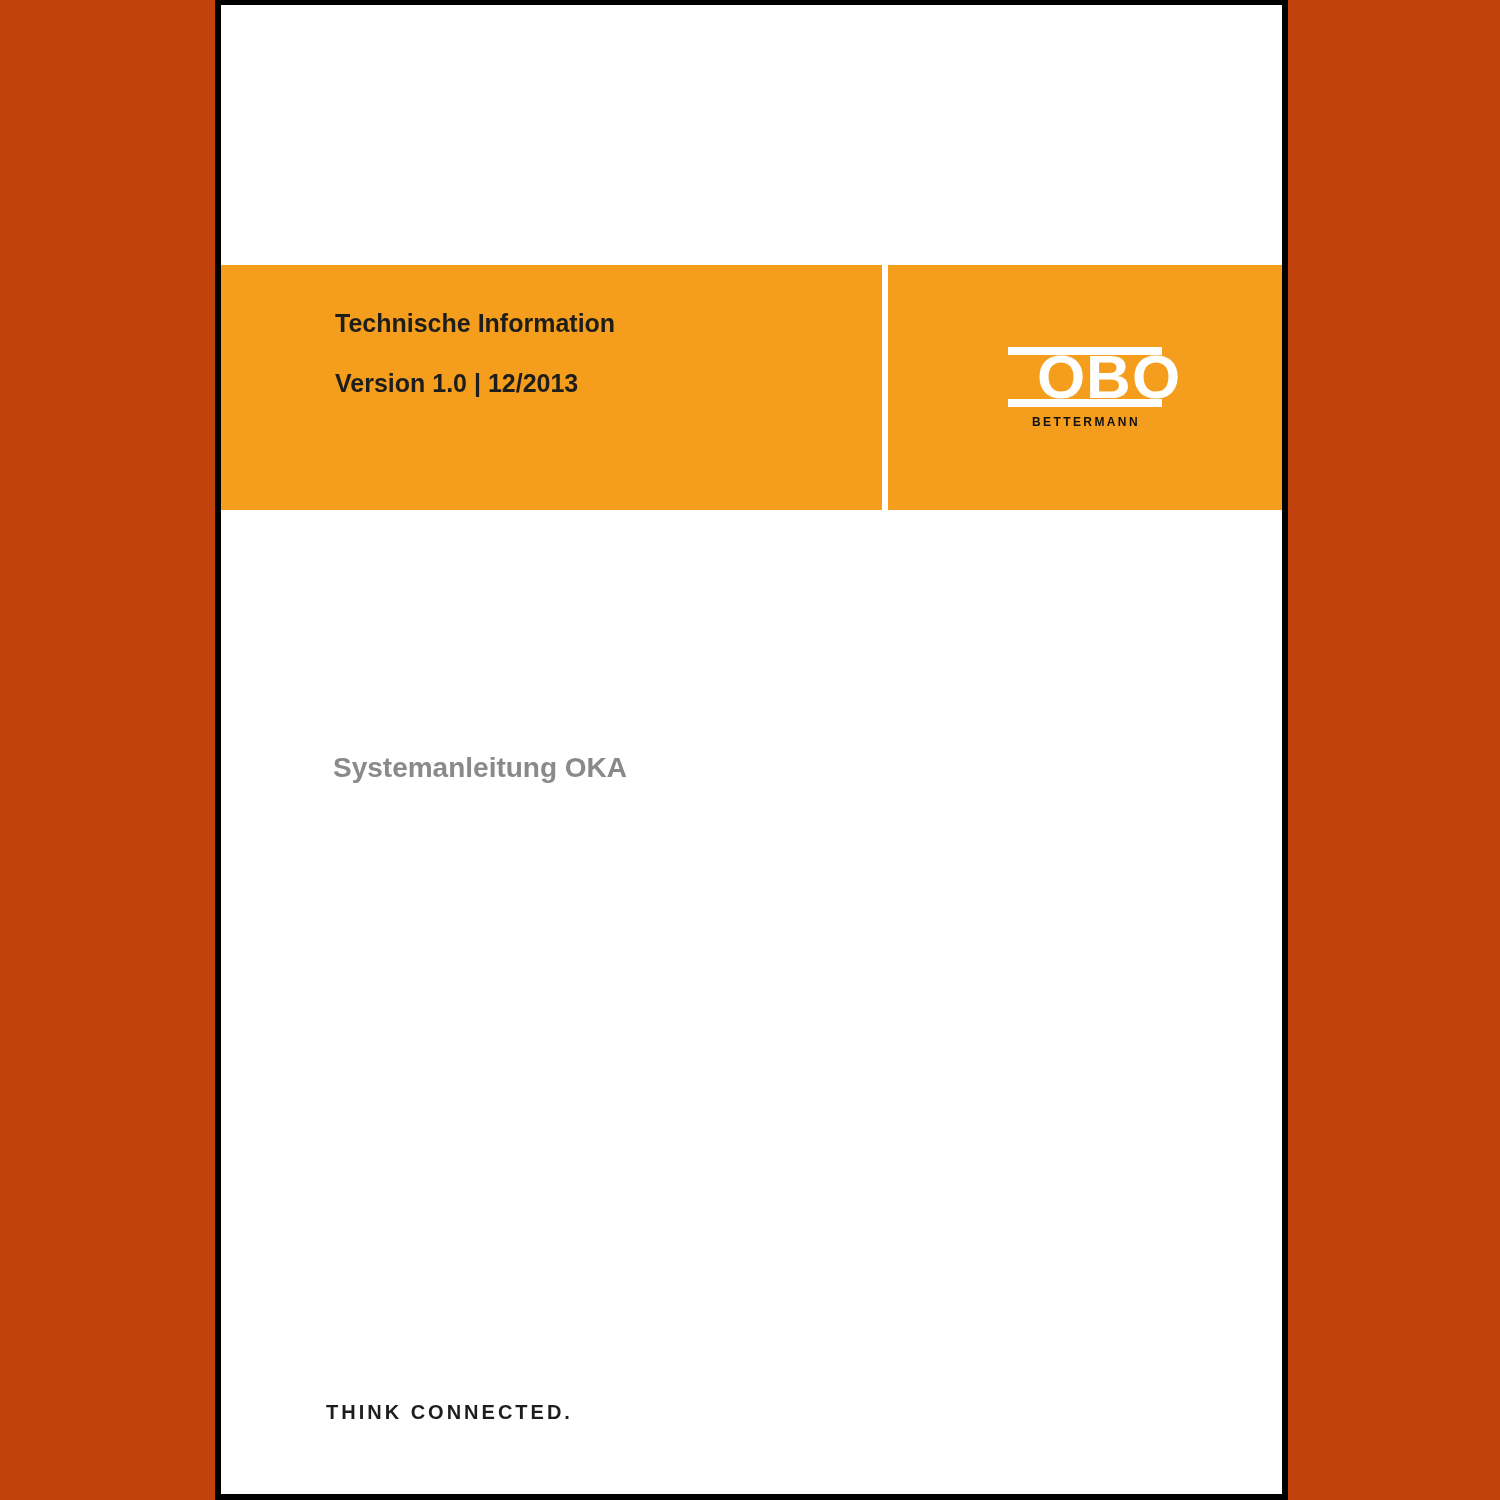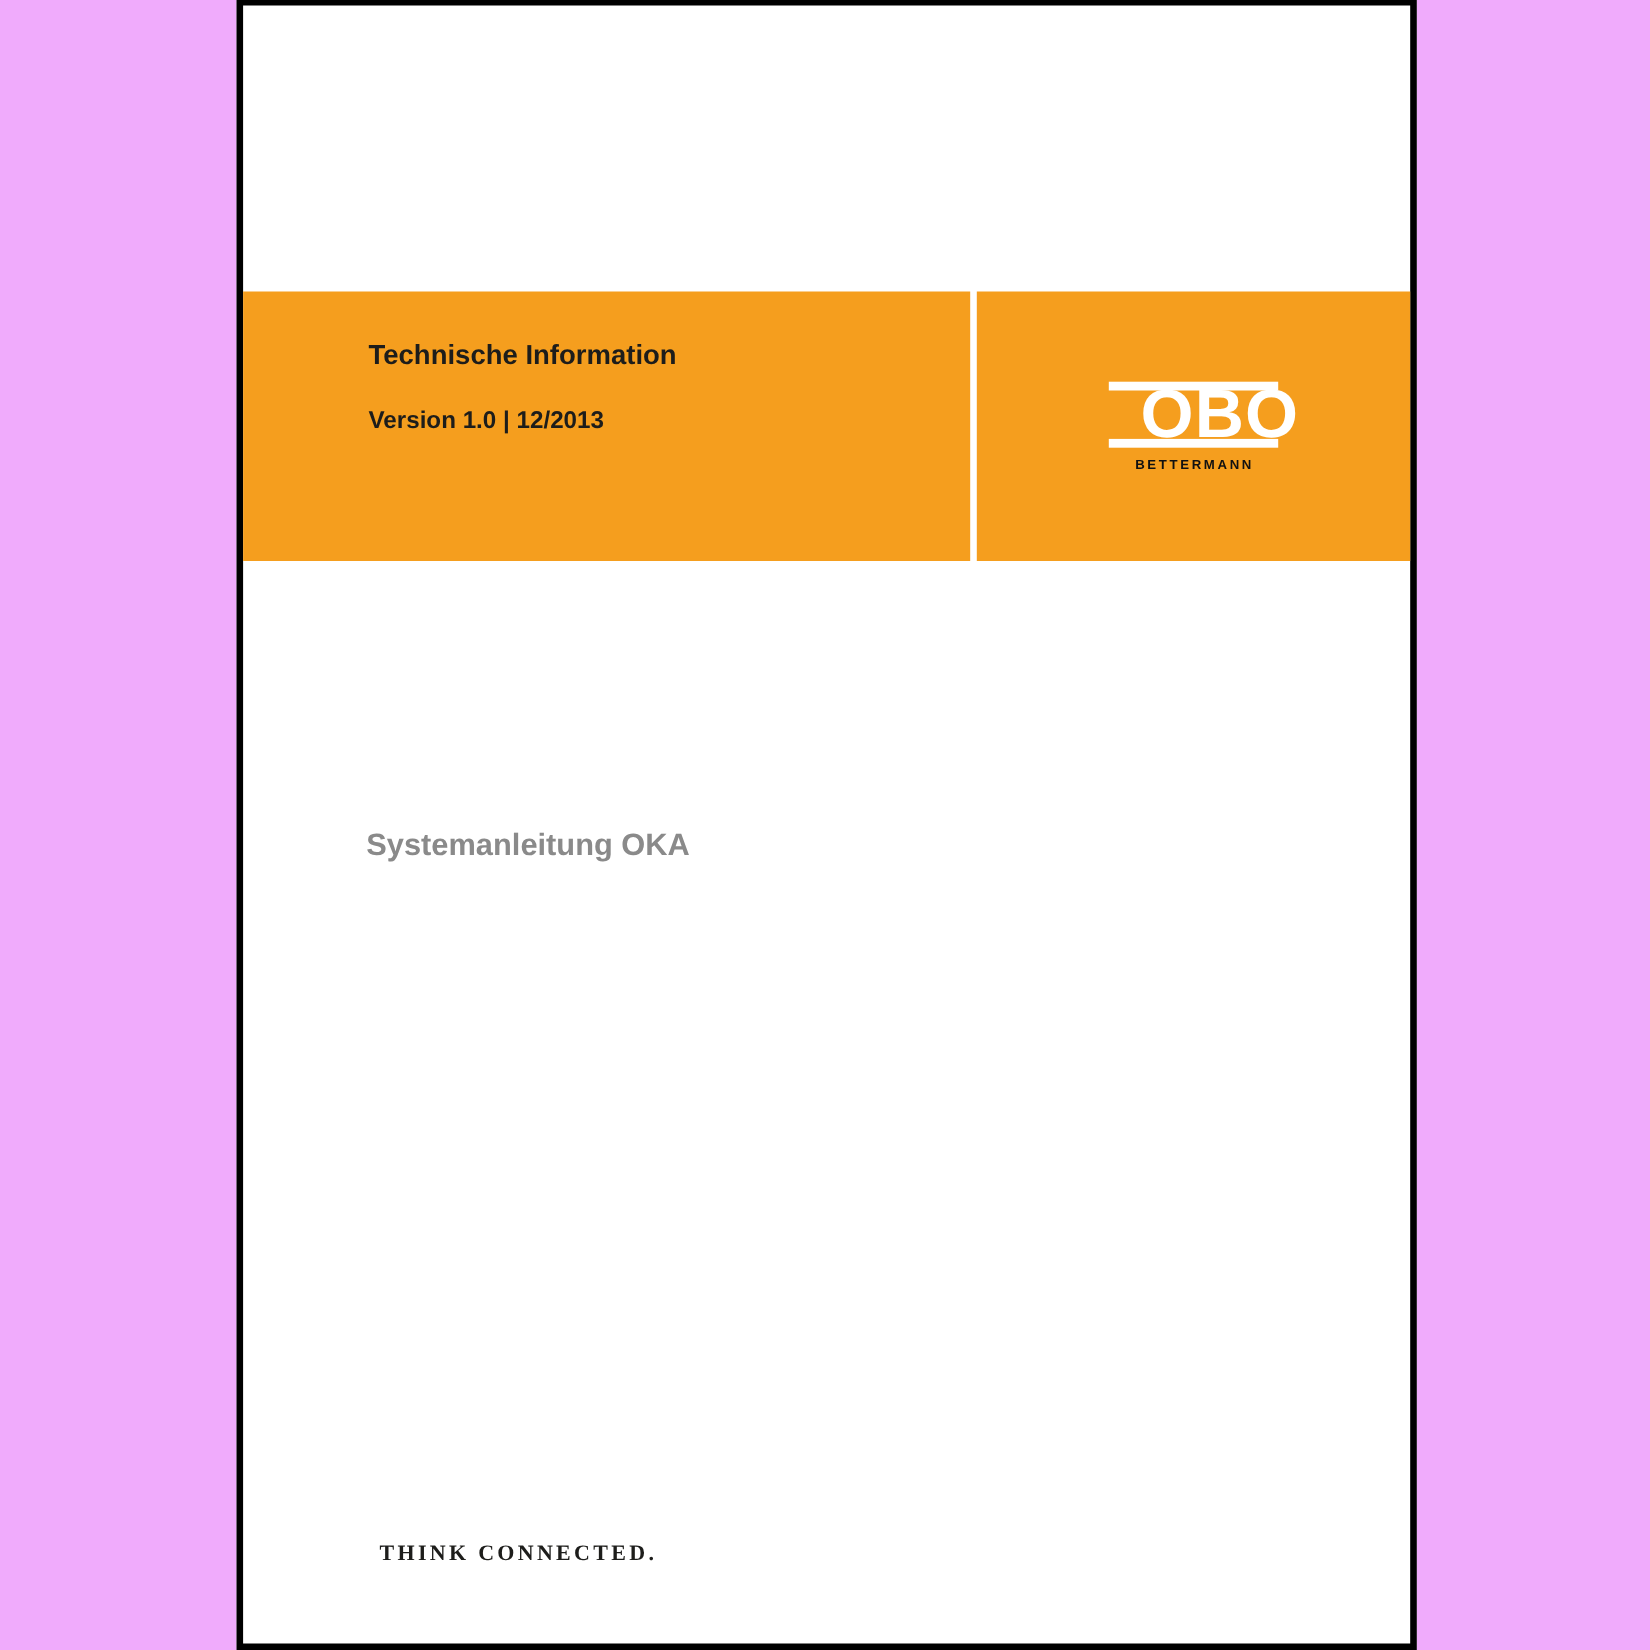--- a/index.html
+++ b/index.html
@@ -5,21 +5,21 @@
   html, body {
     margin: 0;
     padding: 0;
     background: #ffffff;
     font-family: "Liberation Sans", sans-serif;
   }
   .canvas {
     position: relative;
     width: 1500px;
     height: 1500px;
-    background: #f0abfc;
+    background: #c2410c;
     overflow: hidden;
   }
   
   .page {
     position: absolute;
     left: 215px;
     top: 0;
     width: 1073px;
     height: 1500px;
     box-sizing: border-box;
@@ -62,21 +62,21 @@
     top: 44px;
     font-size: 25px;
     font-weight: 700;
     color: #1d1d1b;
     white-space: nowrap;
   }
   .doc-version {
     position: absolute;
     left: 114px;
     top: 104px;
-    font-size: 22px;
+    font-size: 25px;
     font-weight: 700;
     color: #1d1d1b;
     white-space: nowrap;
   }
   
   .obo-logo {
     width: 154px;
   }
   .obo-bar {
     height: 8px;
@@ -109,28 +109,27 @@
     position: absolute;
     left: 112px;
     top: 747px;
     font-size: 28px;
     font-weight: 700;
     color: #8A8A8A;
     white-space: nowrap;
   }
   .tagline {
     position: absolute;
-    left: 124px;
+    left: 105px;
     top: 1396px;
     font-size: 20px;
     font-weight: 700;
     letter-spacing: 3px;
     color: #1d1d1b;
     white-space: nowrap;
-    font-family: Liberation Serif, serif;
   }
 </style>
 </head>
 <body>
 
 <div class="canvas">
   <div class="page">
 
     <div class="band">
       <div class="band-left">

